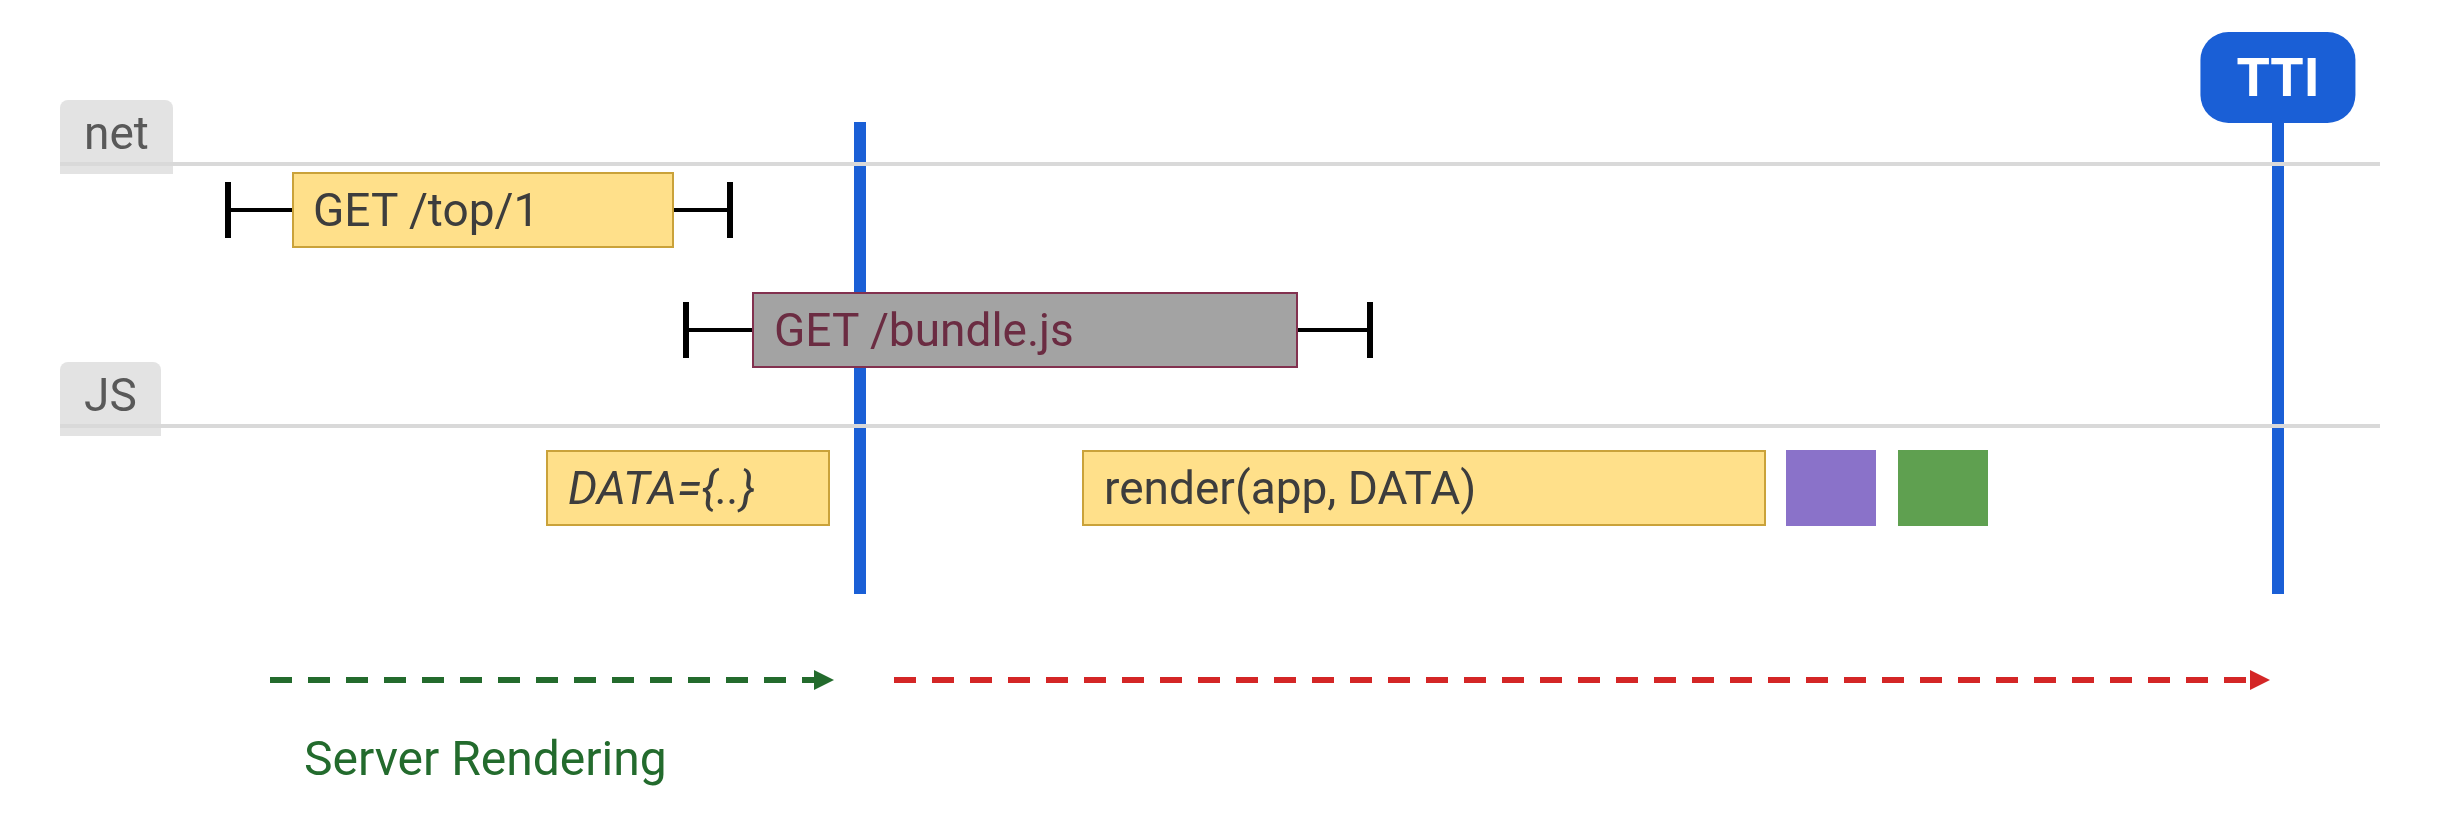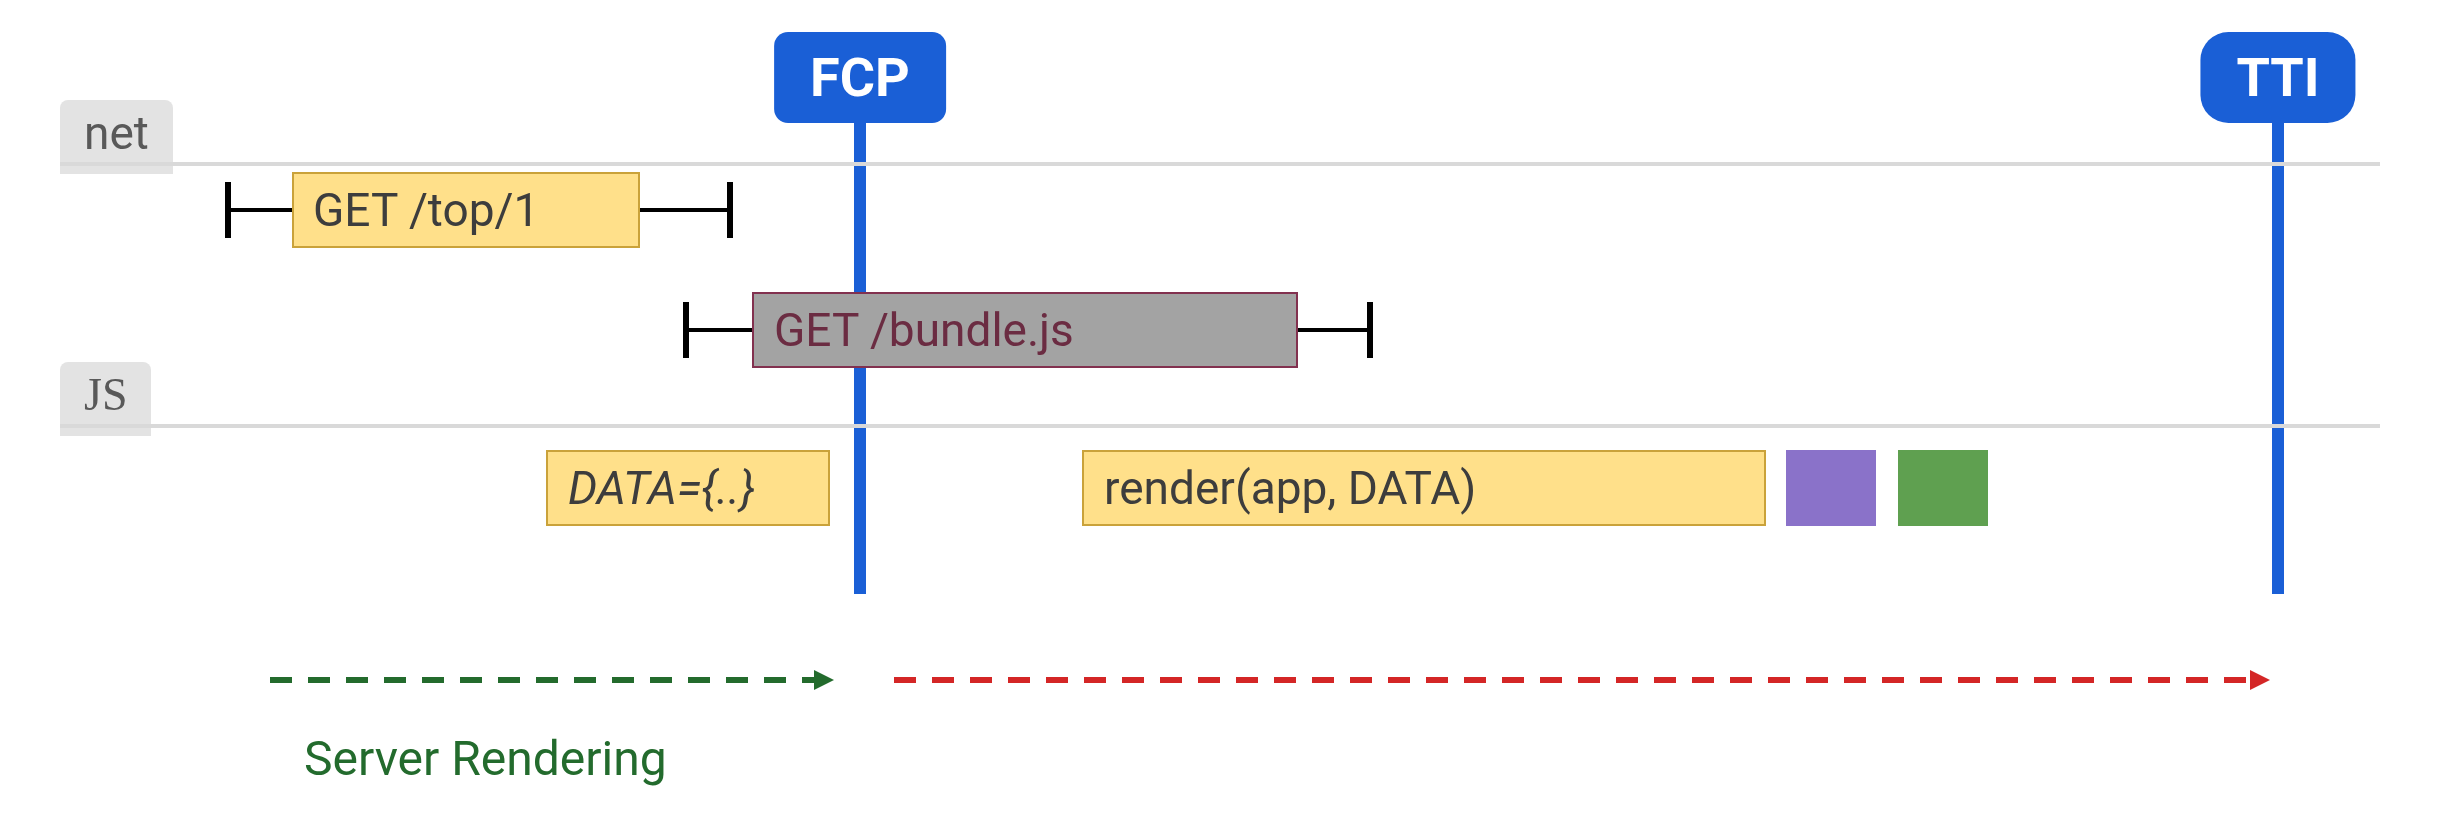--- a/index.html
+++ b/index.html
@@ -91,44 +91,41 @@
     font-size: 48px;
   }
   .phase-green { color: #236b2d; }
   .phase-red   { color: #d42626; }
 </style>
 </head>
 <body>
 
 <div class="canvas">
 
-  <div class="flag" style="left:860px;">
-    <span>FCP</span>
-  </div>
   <div class="flag-line" style="left:860px; top:122px; height:472px;"></div>
 
   <div class="flag" style="left:2278px;border-radius:28px;">
     <span>TTI</span>
   </div>
   <div class="flag-line" style="left:2278px; top:122px; height:472px;"></div>
 
   <div class="track-label" style="left:60px; top:100px;">
     <span>net</span>
   </div>
   <div class="track-line" style="top:162px;"></div>
 
-  <div class="track-label" style="left:60px; top:362px;font-family:Liberation Serif, serif;">
+  <div class="track-label" style="left:60px; top:362px;">
     <span>JS</span>
   </div>
   <div class="track-line" style="top:424px;"></div>
 
   <div class="cap" style="left:228px; top:210px;"></div>
   <div class="whisker" style="left:228px; top:208px; width:502px;"></div>
   <div class="cap" style="left:730px; top:210px;"></div>
-  <div class="box box-yellow" style="left:292px; top:172px; width:348px;padding-left:19px;">
+  <div class="box box-yellow" style="left:292px; top:172px; width:382px;padding-left:19px;">
     <span>GET /top/1</span>
   </div>
 
   <div class="cap" style="left:686px; top:330px;"></div>
   <div class="whisker" style="left:686px; top:328px; width:684px;"></div>
   <div class="cap" style="left:1370px; top:330px;"></div>
   <div class="box box-pink" style="left:752px; top:292px; width:546px;">
     <span>GET /bundle.js</span>
   </div>
 

